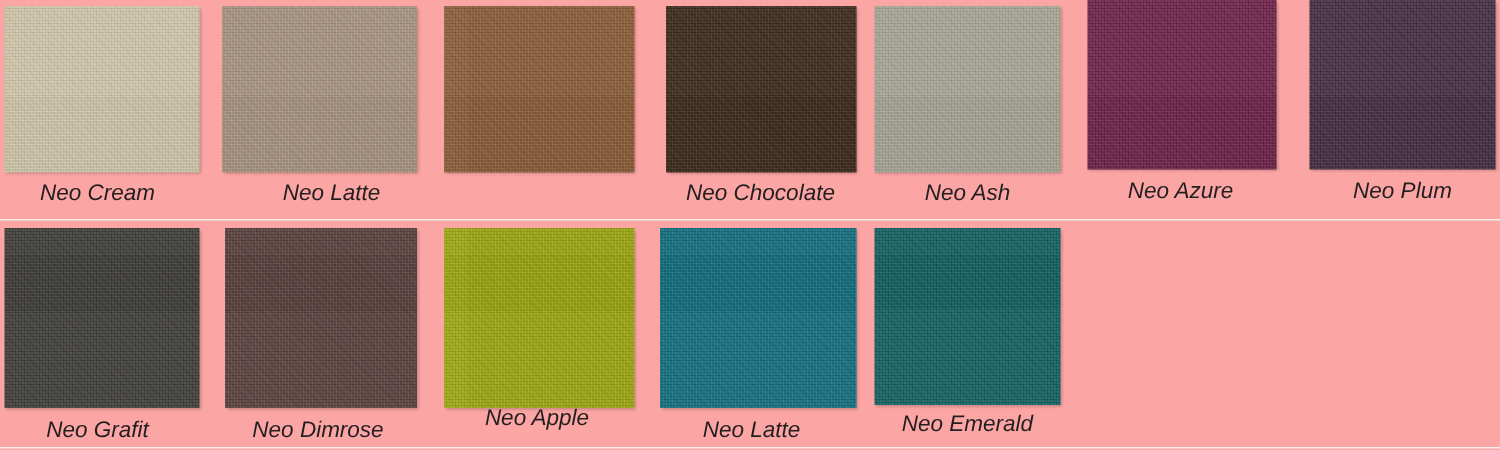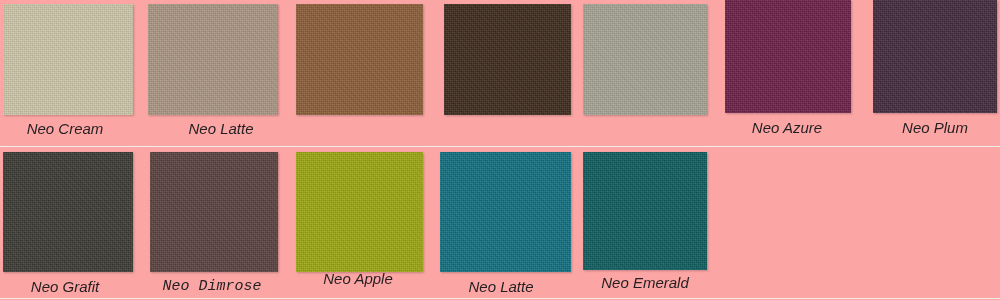--- a/index.html
+++ b/index.html
@@ -65,28 +65,30 @@
 
 <div id="board" style="width: 1000px; height: 300px; background: #fca5a5;">
     <div class="divider" style="top: 146px; background: rgb(240, 238, 234);"></div>
     <div class="divider" style="top: 298px; background: rgb(240, 238, 234);"></div>
     <div class="chip" title="Neo Cream" style="left: 3px; top: 4px; width: 130px; height: 111px; background: rgb(204, 196, 168);"></div>
     <div class="chip-label" style="left: -8px; top: 120px; width: 146px; color: rgb(35, 31, 32);">Neo Cream</div>
     <div class="chip" title="Neo Latte" style="left: 148px; top: 4px; width: 130px; height: 111px; background: rgb(169, 148, 130);"></div>
     <div class="chip-label" style="left: 148px; top: 120px; width: 146px; color: rgb(35, 31, 32);">Neo Latte</div>
     <div class="chip" title="Neo Brown" style="left: 296px; top: 4px; width: 127px; height: 111px; background: rgb(138, 93, 56);"></div>
     <div class="chip" title="Neo Chocolate" style="left: 444px; top: 4px; width: 127px; height: 111px; background: rgb(61, 42, 28);"></div>
+    <div class="chip-label" style="left: 428px; top: 120px; width: 158px; color: rgb(35, 31, 32);">Neo Chocolate</div>
     <div class="chip" title="Neo Ash" style="left: 583px; top: 4px; width: 124px; height: 111px; background: rgb(163, 162, 146);"></div>
+    <div class="chip-label" style="left: 572px; top: 120px; width: 146px; color: rgb(35, 31, 32);">Neo Ash</div>
     <div class="chip" title="Neo Berry" style="left: 725px; top: 0px; width: 126px; height: 113px; background: rgb(107, 31, 71);"></div>
     <div class="chip-label" style="left: 714px; top: 119px; width: 146px; color: rgb(35, 31, 32);">Neo Azure</div>
     <div class="chip" title="Neo Plum" style="left: 873px; top: 0px; width: 124px; height: 113px; background: rgb(65, 42, 61);"></div>
     <div class="chip-label" style="left: 862px; top: 119px; width: 146px; color: rgb(35, 31, 32);">Neo Plum</div>
     <div class="chip" title="Neo Grafit" style="left: 3px; top: 152px; width: 130px; height: 120px; background: rgb(59, 58, 53);"></div>
     <div class="chip-label" style="left: -8px; top: 278px; width: 146px; color: rgb(35, 31, 32);">Neo Grafit</div>
     <div class="chip" title="Neo Dimrose" style="left: 150px; top: 152px; width: 128px; height: 120px; background: rgb(89, 65, 63);"></div>
-    <div class="chip-label" style="left: 137px; top: 278px; width: 150px; color: rgb(35, 31, 32); font-family: Liberation Mono, monospace;">Neo Dimrose</div>
+    <div class="chip-label" style="left: 137px; top: 278px; width: 150px; color: rgb(35, 31, 32);">Neo Dimrose</div>
     <div class="chip" title="Neo Apple" style="left: 296px; top: 152px; width: 127px; height: 120px; background: rgb(154, 165, 16);"></div>
     <div class="chip-label" style="left: 285px; top: 270px; width: 146px; color: rgb(35, 31, 32);">Neo Apple</div>
     <div class="chip" title="Neo Azure" style="left: 440px; top: 152px; width: 131px; height: 120px; background: rgb(18, 110, 126);"></div>
     <div class="chip-label" style="left: 428px; top: 278px; width: 146px; color: rgb(35, 31, 32);">Neo Latte</div>
     <div class="chip" title="Neo Emerald" style="left: 583px; top: 152px; width: 124px; height: 118px; background: rgb(15, 92, 94);"></div>
     <div class="chip-label" style="left: 568px; top: 274px; width: 154px; color: rgb(35, 31, 32); font-style: italic;">Neo Emerald</div>
   </div>
 
 </body></html>

